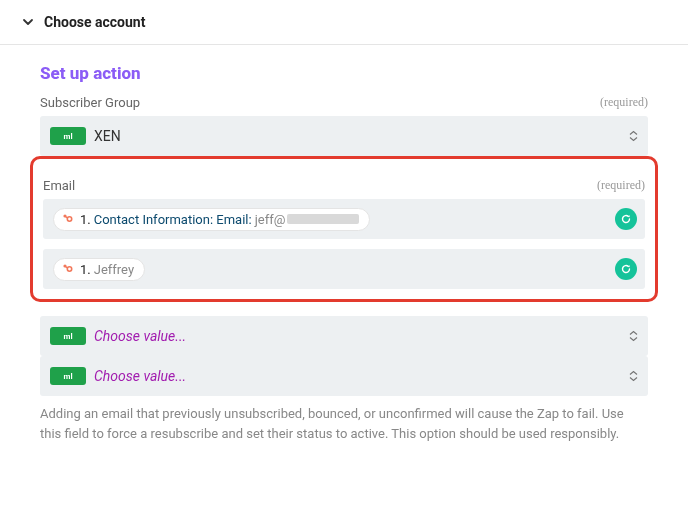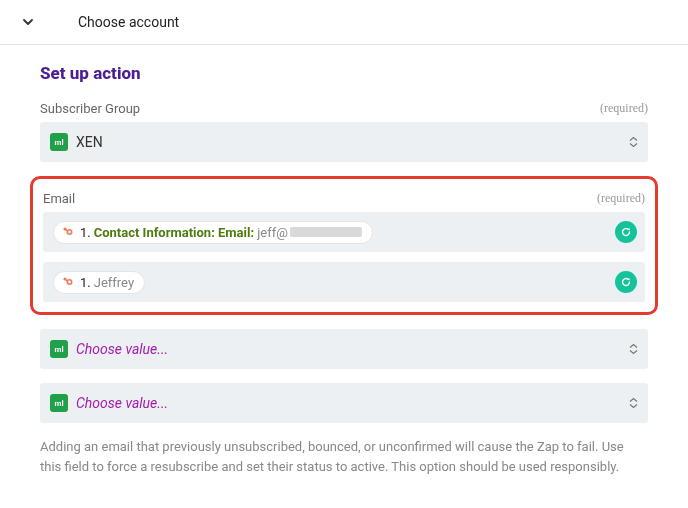--- a/index.html
+++ b/index.html
@@ -15,36 +15,34 @@
       align-items: center;
       padding: 14px 22px;
       border-bottom: 1px solid #e5e5e5;
       cursor: pointer;
     }
     .accordion-header .chev {
       margin-right: 10px;
       display: inline-flex;
     }
     .accordion-header .title {
-      font-weight: 400;
+      font-weight: 700;
       font-size: 14px;
       color: #222;
-      margin-left: 34px;
     }
     .content {
       padding: 18px 40px 24px 40px;
     }
     .section-title {
       font-weight: 800;
       font-size: 17px;
-      color: #4c1d95;
-      margin-bottom: 18px;
+      color: #8b5cf6;
+      margin-bottom: 12px;
     }
     .field {
-      margin-bottom: 14px;
       position: relative;
     }
     .field-label-row {
       display: flex;
       align-items: center;
       margin-bottom: 6px;
     }
     .field-label {
       color: #666;
       font-size: 13px;
@@ -87,21 +85,21 @@
       position: absolute;
       right: 10px;
       top: 50%;
       transform: translateY(-50%);
       display: flex;
       flex-direction: column;
       gap: 1px;
     }
     .caret svg { display: block; }
     .app-icon {
-      width: 18px; height: 18px;
+      width: 36px; height: 18px;
       background: #1fa14a;
       border-radius: 3px;
       margin-right: 8px;
       display: inline-flex;
       align-items: center;
       justify-content: center;
       color: #fff;
       font-size: 8px;
       font-weight: 700;
     }
@@ -126,22 +124,22 @@
     .pill .hs-icon {
       margin-right: 6px;
       display: inline-flex;
     }
     .pill .step {
       color: #222;
       font-weight: 400;
       margin-right: 3px;
     }
     .pill .path {
-      color: #4d7c0f;
-      font-weight: 700;
+      color: #0c4a6e;
+      font-weight: 400;
       margin-right: 3px;
     }
     .pill .val {
       color: #888;
       font-weight: 400;
     }
     .pill .redacted {
       display:inline-block;
       background:#d9d9d9;
       height: 10px;
@@ -159,21 +157,21 @@
       border-radius: 50%;
       background: #15c39a;
       display: inline-flex;
       align-items: center;
       justify-content: center;
       cursor: pointer;
     }
     .highlight-box {
       border: 3px solid #e33b2e;
       border-radius: 10px;
-      padding: 12px 10px 10px 10px;
+      padding: 19px 10px 10px 10px;
       margin: 0 -10px 14px -10px;
     }
     .highlight-box .field { margin-bottom: 10px; }
     .highlight-box .field:last-child { margin-bottom: 0; }
     .help-text {
       color: #888;
       font-size: 13px;
       line-height: 1.5;
       margin-top: 8px;
       margin-bottom: 14px;

